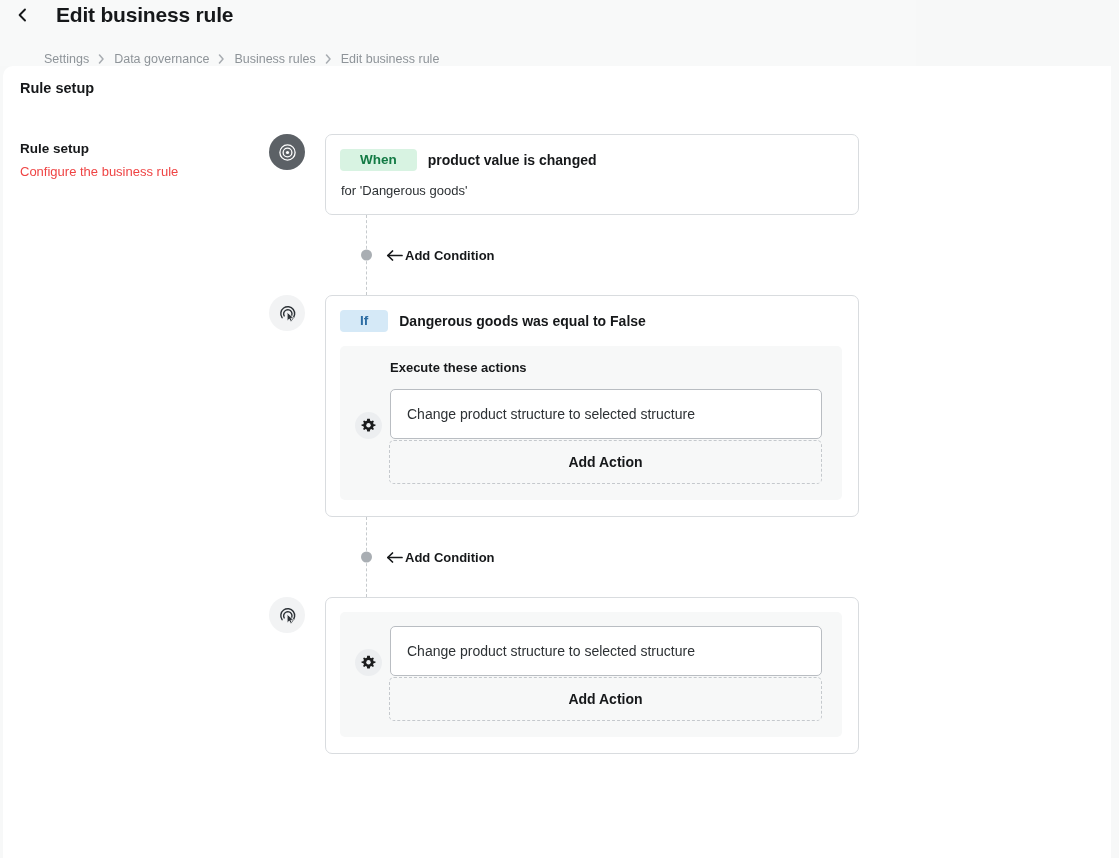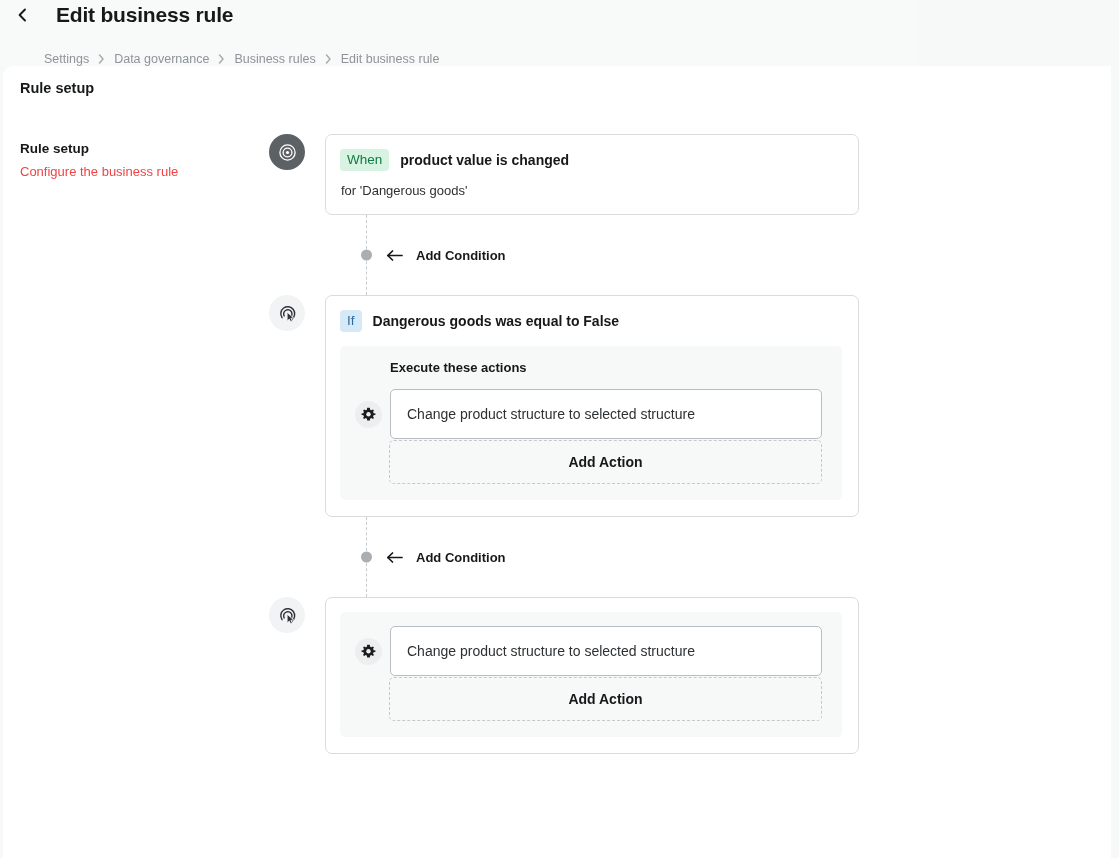--- a/index.html
+++ b/index.html
@@ -157,23 +157,23 @@
   }
 
   .rule-head {
     display: flex;
     align-items: center;
     gap: 11px;
     padding: 14px 16px 0 14px;
   }
   .badge {
     font-size: 13.5px;
-    font-weight: normal;
+    font-weight: bold;
     border-radius: 4px;
-    padding: 3px 7px;
+    padding: 3px 20px;
     line-height: 16px;
     white-space: nowrap;
   }
   .badge.when { background: #d8f3e2; color: #127a44; }
   .badge.cond { background: #d5e9f7; color: #2b6ca3; }
   .rule-head-text {
     font-size: 14px;
     font-weight: bold;
     color: #16181a;
   }
@@ -194,21 +194,21 @@
   .actions-head {
     font-size: 13px;
     font-weight: bold;
     color: #16181a;
     padding-left: 36px;
     margin-bottom: 14px;
   }
 
   .action-row {
     display: flex;
-    align-items: center;
+    align-items: flex-end;
     gap: 8px;
   }
   .gear-badge {
     width: 27px;
     height: 27px;
     border-radius: 50%;
     background: #eceef0;
     display: flex;
     align-items: center;
     justify-content: center;
@@ -270,21 +270,21 @@
     border-radius: 50%;
     background: #a9aeb3;
   }
   .connector .cond-link {
     position: absolute;
     left: 61px;
     top: 50%;
     transform: translateY(-50%);
     display: flex;
     align-items: center;
-    gap: 13px;
+    gap: 2px;
     cursor: pointer;
   }
   .connector .cond-link svg { display: block; }
   .connector .cond-label {
     font-size: 13px;
     font-weight: bold;
     color: #16181a;
     white-space: nowrap;
   }
 </style>

